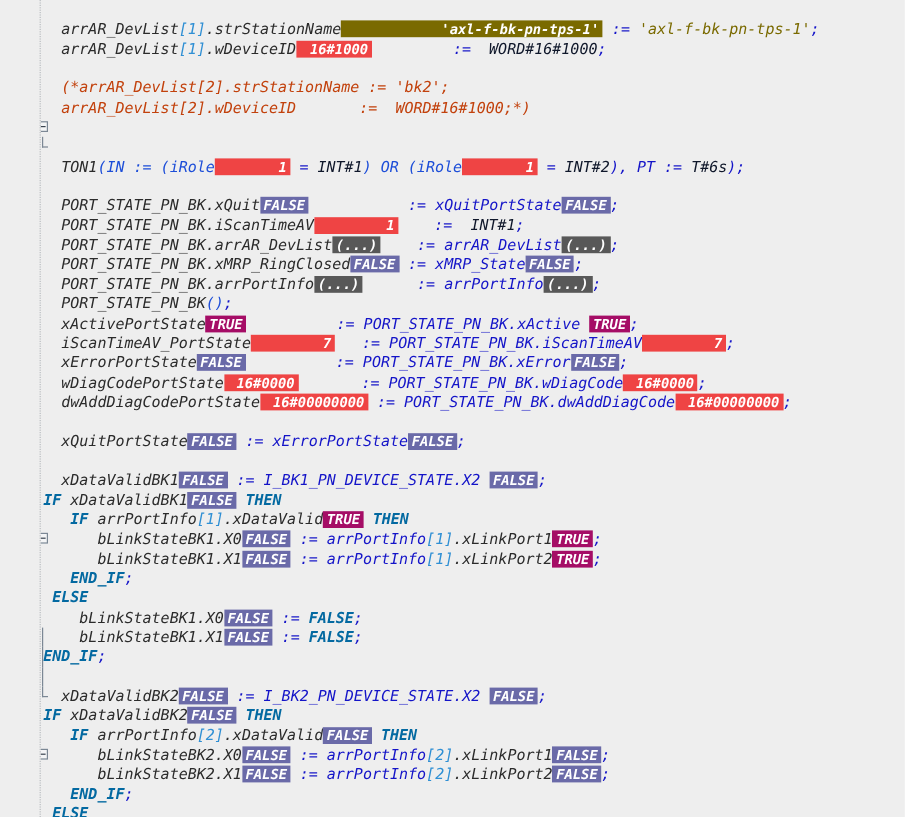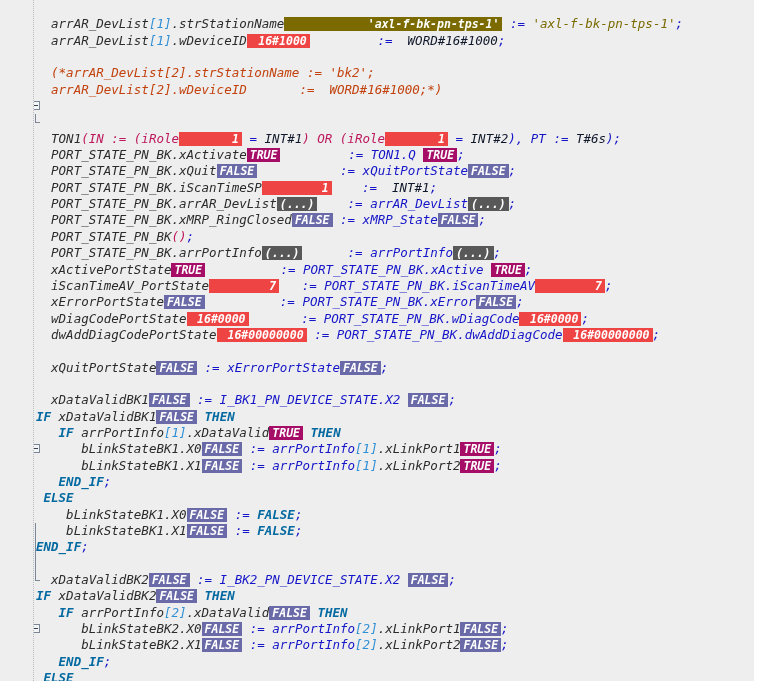--- a/index.html
+++ b/index.html
@@ -68,21 +68,21 @@
   }
 
   
   .kw      { color: #0369a1; font-weight: bold; }
   .id      { color: #2b2b2b; }
   .op      { color: #1414c8; }
   .num     { color: #0f172a; }
   .idx     { color: #2f8fd4; }
   .str     { color: #7a6a00; }
   .cmt     { color: #c2410c; }
-  .call    { color: #be185d; }
+  .call    { color: #1d4ed8; }
 
   
   .chip {
     display: inline-block;
     padding: 0 3px;
     font-family: "DejaVu Sans Mono", "Liberation Mono", monospace;
     font-size: 11.5px;
     font-weight: bold;
     line-height: 14px;
     vertical-align: baseline;
@@ -187,51 +187,50 @@
       <span class="code"></span>
     </div>
 
     <div class="row">
       <span class="lnum">10</span>
       <span class="code"><span class="id">  TON1</span><span class="call">(IN := (iRole</span><span class="chip chip-num" style="width:57px">1</span><span class="op"> = </span><span class="num">INT#1</span><span class="call">) OR (iRole</span><span class="chip chip-num" style="width:57px">1</span><span class="op"> = </span><span class="num">INT#2</span><span class="op">), PT := </span><span class="num">T#6s</span><span class="op">);</span></span>
     </div>
 
     <div class="row">
       <span class="lnum">11</span>
-      <span class="code"><span class="id">  PORT_STATE_PN_BK.xActivate</span><span class="chip chip-true">TRUE</span><span class="op">         := TON1.Q </span><span class="chip chip-true">TRUE</span><span class="op">;</span></span>
     </div>
 
     <div class="row">
       <span class="lnum">12</span>
       <span class="code"><span class="id">  PORT_STATE_PN_BK.xQuit</span><span class="chip chip-false">FALSE</span><span class="op">           := xQuitPortState</span><span class="chip chip-false">FALSE</span><span class="op">;</span></span>
     </div>
 
     <div class="row">
       <span class="lnum">13</span>
-      <span class="code"><span class="id">  PORT_STATE_PN_BK.iScanTimeSP</span><span class="chip chip-num" style="width:64px">1</span><span class="op">    :=  </span><span class="num">INT#1</span><span class="op">;</span></span>
+      <span class="code"><span class="id">  PORT_STATE_PN_BK.iScanTimeAV</span><span class="chip chip-num" style="width:64px">1</span><span class="op">    :=  </span><span class="num">INT#1</span><span class="op">;</span></span>
     </div>
 
     <div class="row">
       <span class="lnum">15</span>
       <span class="code"><span class="id">  PORT_STATE_PN_BK.arrAR_DevList</span><span class="chip chip-struct">(...)</span><span class="op">    := arrAR_DevList</span><span class="chip chip-struct">(...)</span><span class="op">;</span></span>
     </div>
 
     <div class="row">
       <span class="lnum">14</span>
       <span class="code"><span class="id">  PORT_STATE_PN_BK.xMRP_RingClosed</span><span class="chip chip-false">FALSE</span><span class="op"> := xMRP_State</span><span class="chip chip-false">FALSE</span><span class="op">;</span></span>
     </div>
 
     <div class="row">
+      <span class="lnum">16</span>
+      <span class="code"><span class="id">  PORT_STATE_PN_BK.arrPortInfo</span><span class="chip chip-struct">(...)</span><span class="op">      := arrPortInfo</span><span class="chip chip-struct">(...)</span><span class="op">;</span></span>
+    </div>
+
+    <div class="row">
       <span class="lnum">17</span>
       <span class="code"><span class="id">  PORT_STATE_PN_BK</span><span class="call">()</span><span class="op">;</span></span>
-    </div>
-
-    <div class="row">
-      <span class="lnum">16</span>
-      <span class="code"><span class="id">  PORT_STATE_PN_BK.arrPortInfo</span><span class="chip chip-struct">(...)</span><span class="op">      := arrPortInfo</span><span class="chip chip-struct">(...)</span><span class="op">;</span></span>
     </div>
 
     <div class="row">
       <span class="lnum">18</span>
       <span class="code"><span class="id">  xActivePortState</span><span class="chip chip-true">TRUE</span><span class="op">          := PORT_STATE_PN_BK.xActive </span><span class="chip chip-true">TRUE</span><span class="op">;</span></span>
     </div>
 
     <div class="row">
       <span class="lnum">19</span>
       <span class="code"><span class="id">  iScanTimeAV_PortState</span><span class="chip chip-num" style="width:64px">7</span><span class="op">   := PORT_STATE_PN_BK.iScanTimeAV</span><span class="chip chip-num" style="width:64px">7</span><span class="op">;</span></span>

